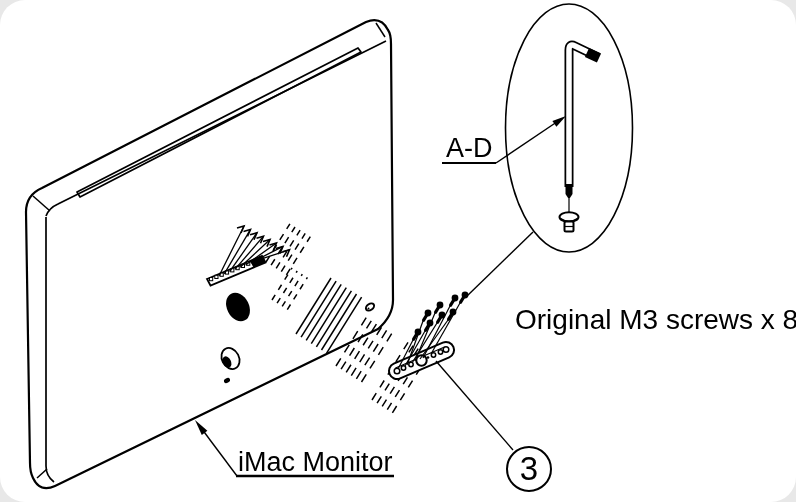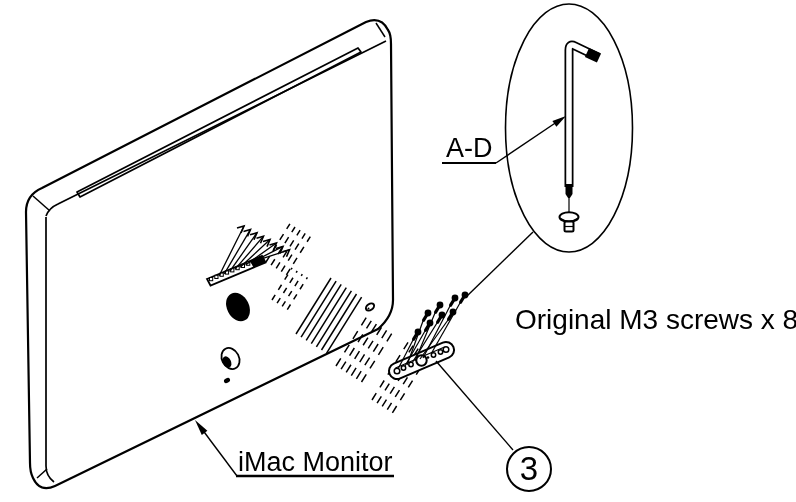--- a/index.html
+++ b/index.html
@@ -1,18 +1,19 @@
 <!DOCTYPE html>
 <html><head>
 <meta charset="utf-8">
 <style>
   html,body{margin:0;padding:0;background:#e8e8e8;}
   .stage{
     width:796px;height:502px;background:#ffffff;position:relative;overflow:hidden;
     font-family:"Liberation Sans", sans-serif;
+    border-radius:25px;
   }
   svg{display:block;}
   .callout-text{
     font-family:"Liberation Sans", sans-serif;
     font-size:27px;fill:#000000;
   }
   .note-text{
     font-family:"Liberation Sans", sans-serif;
     font-size:28px;fill:#000000;
   }

